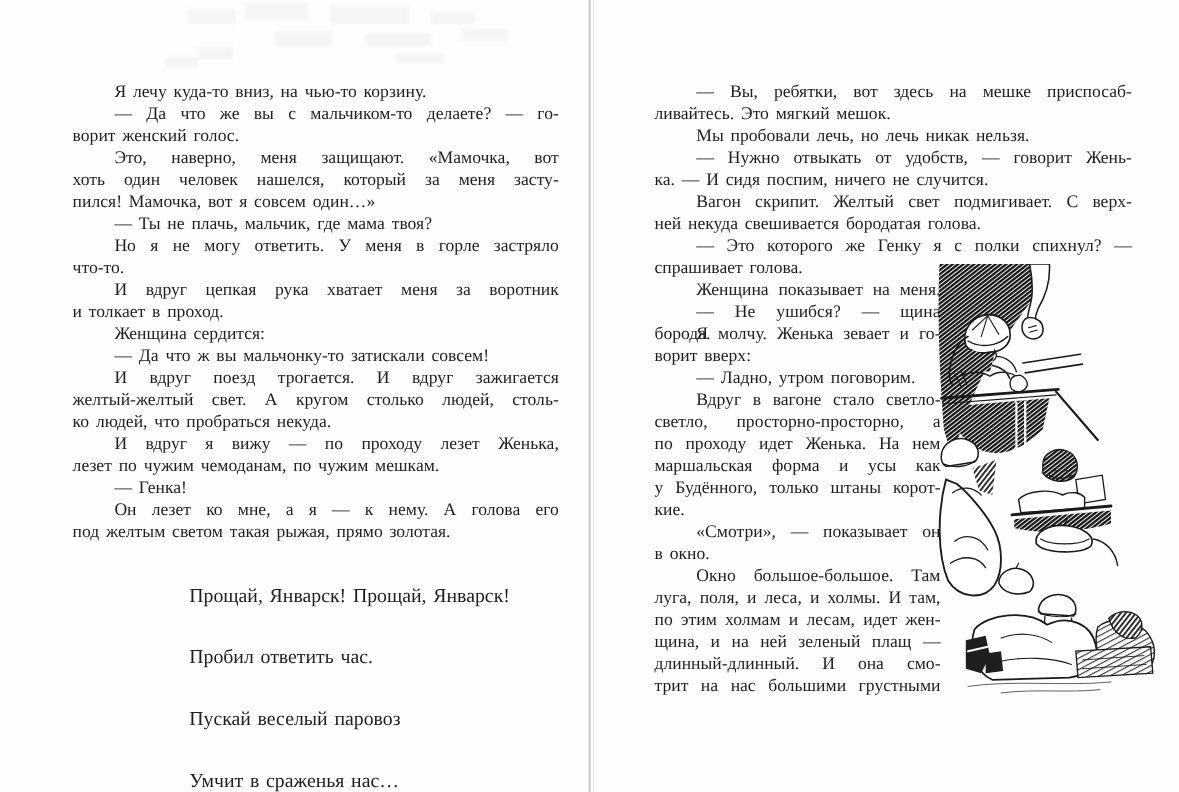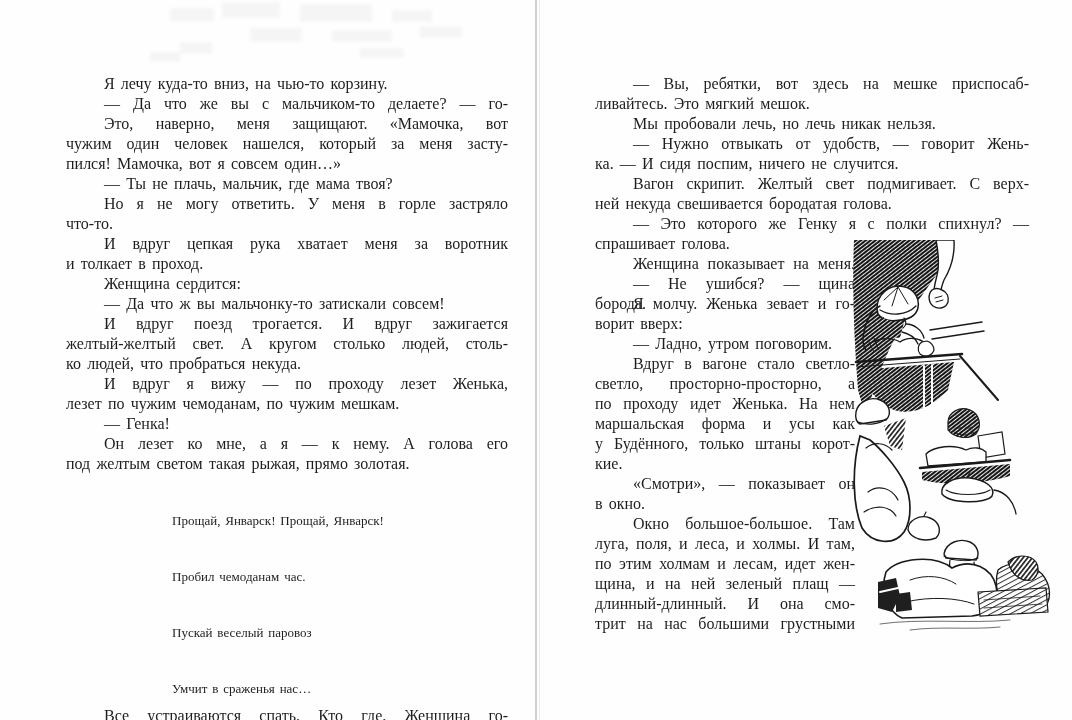--- a/index.html
+++ b/index.html
@@ -34,21 +34,21 @@
   .line{
     height:20px;line-height:20px;font-size:16px;word-spacing:2.2px;
     text-align:left;white-space:normal;
   }
   .line.j{text-align:justify;text-align-last:justify;text-justify:inter-word;}
   .line.i{text-indent:38px;}
 
   .narrow .line{width:260px;}
 
   .verse{margin:9px 0 0 106px;}
-  .verse-line{height:18px;line-height:18px;font-size:13px;word-spacing:1.6px;margin-top:38px;}
+  .verse-line{height:18px;line-height:18px;font-size:18px;word-spacing:1.6px;margin-top:38px;}
 
   .closing{margin-top:8px;}
 
   .page-number{margin-top:9px;text-align:center;font-size:15px;letter-spacing:.5px;color:#222;}
 
   .illustration{position:absolute;left:255px;top:166px;width:212px;height:405px;margin:0;}
   .illustration svg{display:block;width:212px;height:405px;}
 </style>
 </head>
 <body>
@@ -67,42 +67,43 @@
       <i></i>
       <i></i>
   </div>
 
   <div class="gutter"></div>
 
   <section class="page page-left">
     <div class="text-block" id="left-lines">
         <div class="line i">Я лечу куда-то вниз, на чью-то корзину.</div>
         <div class="line j i">— Да что же вы с мальчиком-то делаете? — го-</div>
+        <div class="line">ворит женский голос.</div>
         <div class="line j i">Это, наверно, меня защищают. «Мамочка, вот</div>
-        <div class="line j">чужим один человек нашелся, который за меня засту-</div>
+        <div class="line j">хоть один человек нашелся, который за меня засту-</div>
         <div class="line">пился! Мамочка, вот я совсем один…»</div>
         <div class="line i">— Ты не плачь, мальчик, где мама твоя?</div>
         <div class="line j i">Но я не могу ответить. У меня в горле застряло</div>
         <div class="line">что-то.</div>
         <div class="line j i">И вдруг цепкая рука хватает меня за воротник</div>
         <div class="line">и толкает в проход.</div>
         <div class="line i">Женщина сердится:</div>
         <div class="line i">— Да что ж вы мальчонку-то затискали совсем!</div>
         <div class="line j i">И вдруг поезд трогается. И вдруг зажигается</div>
         <div class="line j">желтый-желтый свет. А кругом столько людей, столь-</div>
         <div class="line">ко людей, что пробраться некуда.</div>
         <div class="line j i">И вдруг я вижу — по проходу лезет Женька,</div>
         <div class="line">лезет по чужим чемоданам, по чужим мешкам.</div>
         <div class="line i">— Генка!</div>
         <div class="line j i">Он лезет ко мне, а я — к нему. А голова его</div>
         <div class="line">под желтым светом такая рыжая, прямо золотая.</div>
       </div>
     <div class="verse" id="left-verse">
         <div class="verse-line">Прощай, Январск! Прощай, Январск!</div>
-        <div class="verse-line">Пробил чемоданам час.</div>
+        <div class="verse-line">Пробил ответить час.</div>
         <div class="verse-line">Пускай веселый паровоз</div>
         <div class="verse-line">Умчит в сраженья нас…</div>
       </div>
     <div class="closing" id="left-closing">
         <div class="line j i">Все устраиваются спать. Кто где. Женщина го-</div>
         <div class="line">ворит нам:</div>
       </div>
     <div class="page-number">42</div>
   </section>
 

